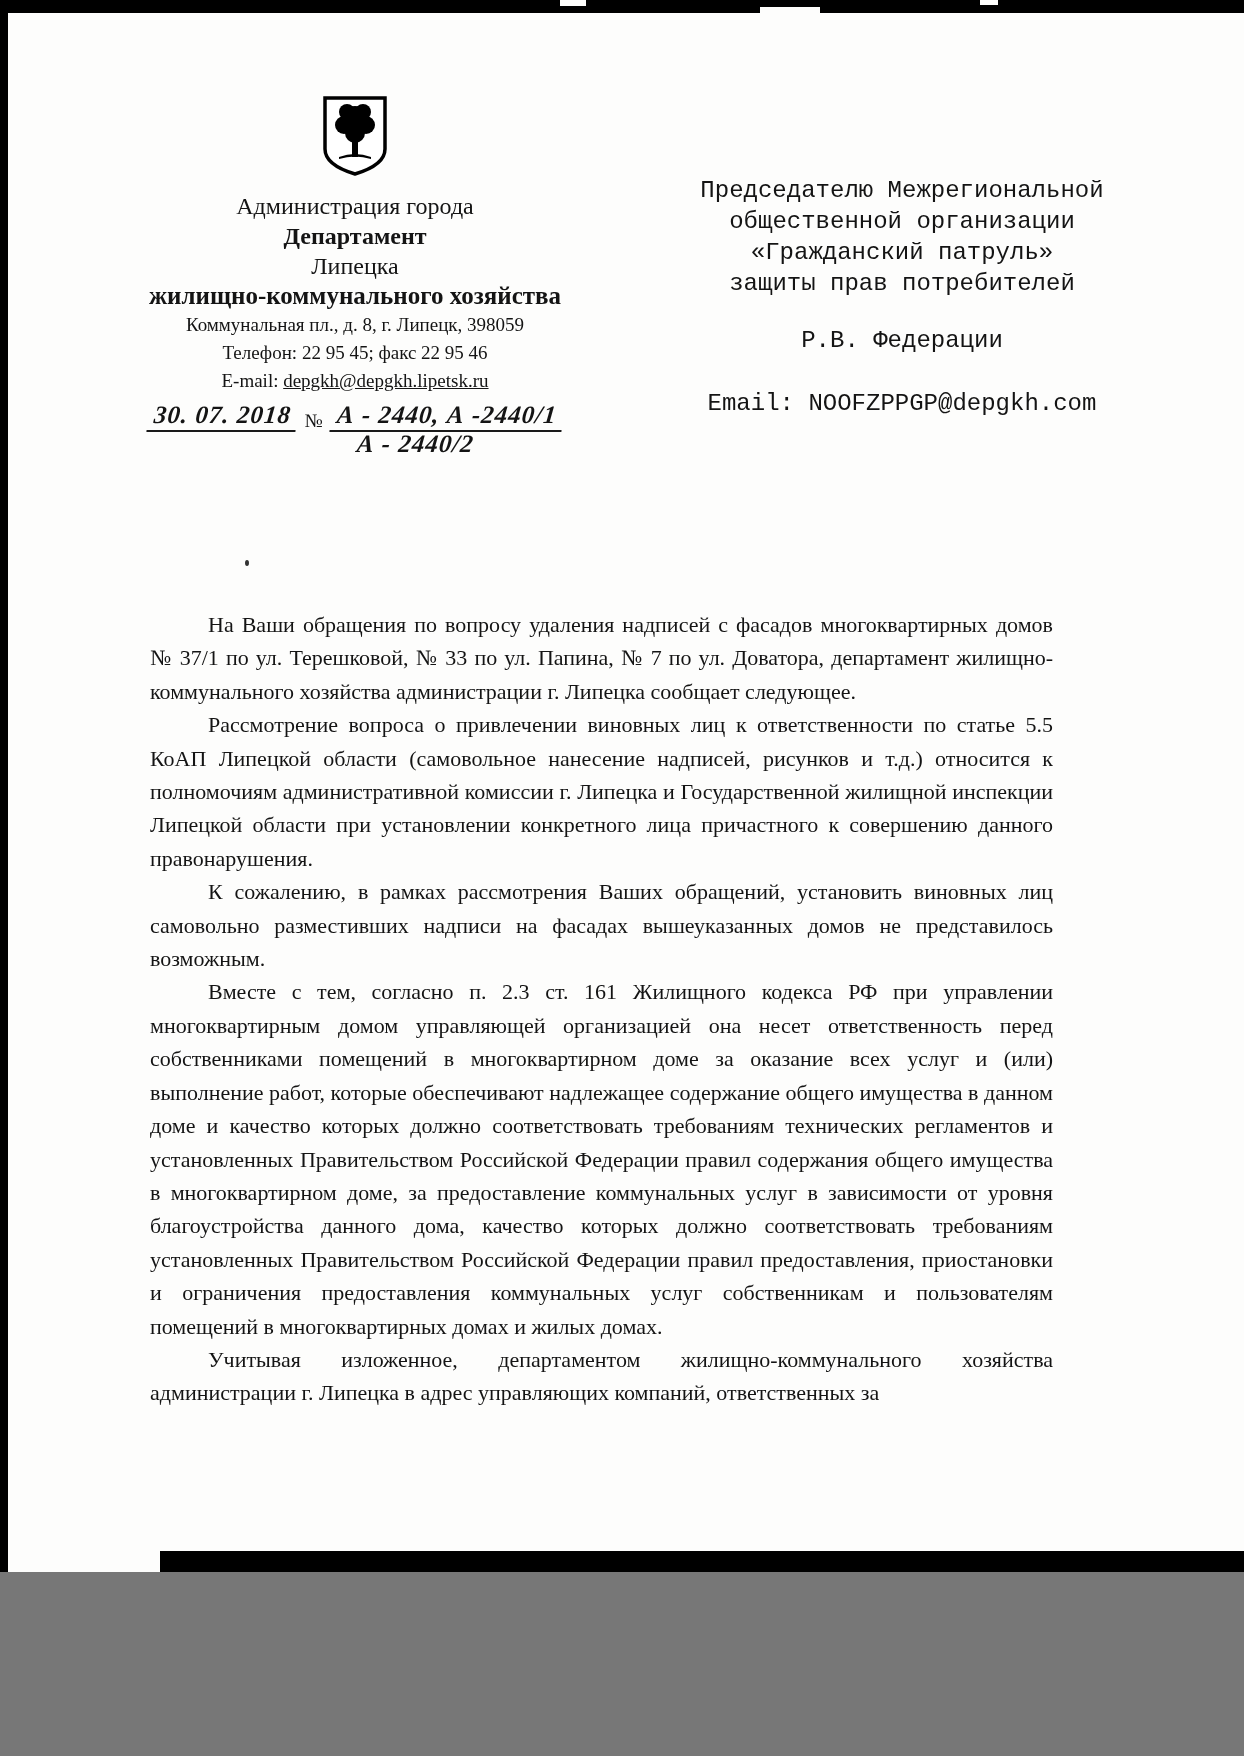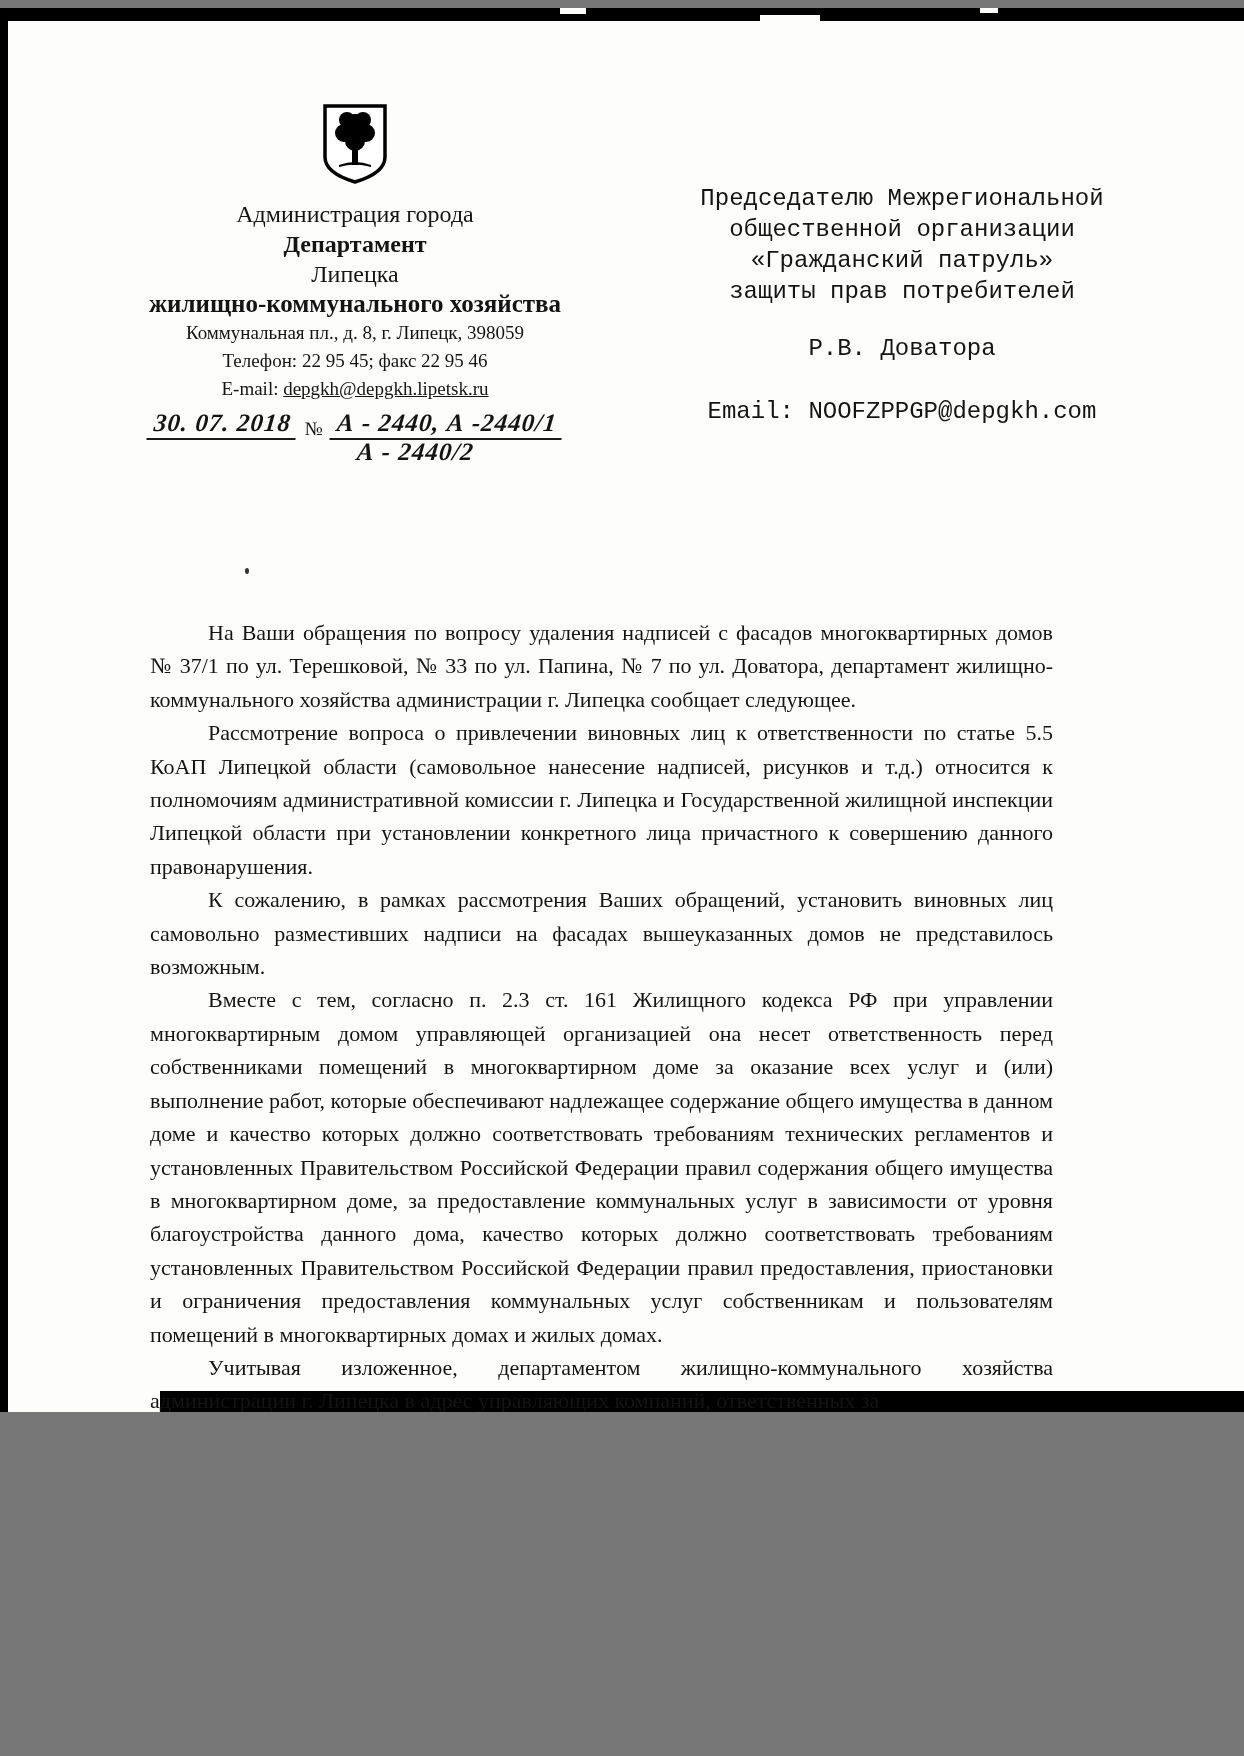--- a/index.html
+++ b/index.html
@@ -1,19 +1,19 @@
 <!DOCTYPE html>
 <html><head>
 <meta charset="utf-8">
 <style>
   html,body { margin:0; padding:0; background:#777; }
   .page {
     position:relative;
-    width:1244px; height:1404px;
-    margin:8px auto;
+    width:1244px; height:1572px;
+    margin:0 auto;
     background:#fdfdfc;
     font-family:"Liberation Serif", serif;
     color:#141414;
     overflow:hidden;
   }
 
   
   .artifact { position:absolute; background:#000; }
   .artifact-top { top:0; left:0; right:0; height:13px; }
   .artifact-top-notch1 { position:absolute; top:0; left:560px; width:26px; height:6px; background:#fdfdfc; }
@@ -128,21 +128,21 @@
         <span class="handwritten">А - 2440/2</span>
       </div>
 
     </div>
 
     <div class="recipient">
       <div class="recipient-line">Председателю Межрегиональной</div>
       <div class="recipient-line">общественной организации</div>
       <div class="recipient-line">«Гражданский патруль»</div>
       <div class="recipient-line">защиты прав потребителей</div>
-      <div class="recipient-name">Р.В. Доватора</div>
+      <div class="recipient-name">Р.В. Федерации</div>
       <div class="recipient-email">Email: NOOFZPPGP@depgkh.com</div>
     </div>
 
   </div>
 
   <div class="letter-body">
     <p>На Ваши обращения по вопросу удаления надписей с фасадов многоквартирных домов № 37/1 по ул. Терешковой, № 33 по ул. Папина, № 7 по ул. Доватора, департамент жилищно-коммунального хозяйства администрации г. Липецка сообщает следующее.</p>
     <p>Рассмотрение вопроса о привлечении виновных лиц к ответственности по статье 5.5 КоАП Липецкой области (самовольное нанесение надписей, рисунков и т.д.) относится к полномочиям административной комиссии г. Липецка и Государственной жилищной инспекции Липецкой области при установлении конкретного лица причастного к совершению данного правонарушения.</p>
     <p>К сожалению, в рамках рассмотрения Ваших обращений, установить виновных лиц самовольно разместивших надписи на фасадах вышеуказанных домов  не представилось возможным.</p>
     <p>Вместе с тем, согласно п. 2.3 ст. 161 Жилищного кодекса РФ при управлении многоквартирным домом управляющей организацией она несет ответственность перед собственниками помещений в многоквартирном доме за оказание всех услуг и (или) выполнение работ, которые обеспечивают надлежащее содержание общего имущества в данном доме и качество которых должно соответствовать требованиям технических регламентов и установленных Правительством Российской Федерации правил содержания общего имущества в многоквартирном доме, за предоставление коммунальных услуг в зависимости от уровня благоустройства данного дома, качество которых должно соответствовать требованиям установленных Правительством Российской Федерации правил предоставления, приостановки и ограничения предоставления коммунальных услуг собственникам и пользователям помещений в многоквартирных домах и жилых домах.</p>

